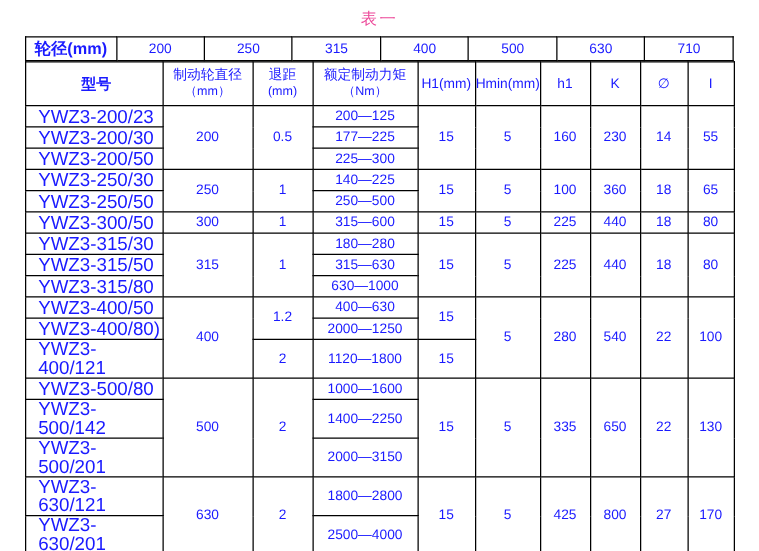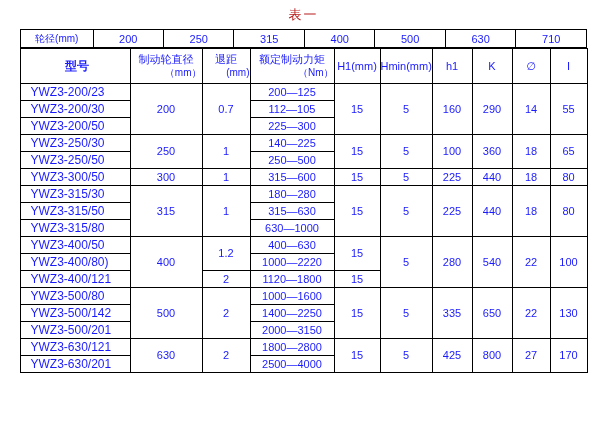--- a/index.html
+++ b/index.html
@@ -7,21 +7,21 @@
     width:607px;height:441px;
     background:#ffffff;
     font-family:"Liberation Sans","DejaVu Sans",sans-serif;
     color:#1a1aff;
     overflow:hidden;
   }
   .page{position:relative;width:607px;height:441px;}
 
   .title{
     text-align:center;
-    color:#b91c1c;
+    color:#ec4899;
     font-size:13px;
     letter-spacing:2px;
   }
   #title-one{padding-top:6px;margin-bottom:5px;}
   #title-two{padding-top:2px;margin-bottom:6px;}
 
   table{
     border-collapse:collapse;
     table-layout:fixed;
   }
@@ -36,42 +36,42 @@
   }
 
   
   #table-one{
     width:567px;
     margin:0 auto;
   }
   #table-one td{height:17px;}
   #table-one .rowhead{
     width:72px;
-    font-weight:normal;
-    font-size:10px;
+    font-weight:bold;
+    font-size:13px;
   }
 
   
   #table-two{
     width:567px;
     margin:0 auto;
   }
   #table-two td{height:16px;line-height:15px;}
   #table-two thead td{
     height:34px;
     line-height:13px;
     font-size:11px;
   }
   #table-two .model{
     text-align:left;
     padding-left:10px;
-    font-size:12px;
+    font-size:15px;
   }
   #table-two .hdr-model{font-weight:bold;font-size:12px;text-align:center;padding-left:4px;}
-  .sub{font-size:10px;text-align:right;}
+  .sub{font-size:10px;}
 </style>
 </head>
 <body>
 
 <div class="page">
 
   <div class="title" id="title-one">表一</div>
 
   <table id="table-one">
     <colgroup>
@@ -146,32 +146,32 @@
           </td>
           <td>
             <div>I</div>
           </td>
         </tr>
       </thead>
     <tbody>
         <tr>
           <td class="model">YWZ3-200/23</td>
           <td rowspan="3">200</td>
-          <td rowspan="3">0.7</td>
+          <td rowspan="3">0.5</td>
           <td>200—125</td>
           <td rowspan="3">15</td>
           <td rowspan="3">5</td>
           <td rowspan="3">160</td>
-          <td rowspan="3">290</td>
+          <td rowspan="3">230</td>
           <td rowspan="3">14</td>
           <td rowspan="3">55</td>
         </tr>
         <tr>
           <td class="model">YWZ3-200/30</td>
-          <td>112—105</td>
+          <td>177—225</td>
         </tr>
         <tr>
           <td class="model">YWZ3-200/50</td>
           <td>225—300</td>
         </tr>
         <tr>
           <td class="model">YWZ3-250/30</td>
           <td rowspan="2">250</td>
           <td rowspan="2">1</td>
           <td>140—225</td>
@@ -225,21 +225,21 @@
           <td>400—630</td>
           <td rowspan="2">15</td>
           <td rowspan="3">5</td>
           <td rowspan="3">280</td>
           <td rowspan="3">540</td>
           <td rowspan="3">22</td>
           <td rowspan="3">100</td>
         </tr>
         <tr>
           <td class="model">YWZ3-400/80)</td>
-          <td>1000—2220</td>
+          <td>2000—1250</td>
         </tr>
         <tr>
           <td class="model">YWZ3-400/121</td>
           <td>2</td>
           <td>1120—1800</td>
           <td>15</td>
         </tr>
         <tr>
           <td class="model">YWZ3-500/80</td>
           <td rowspan="3">500</td>

